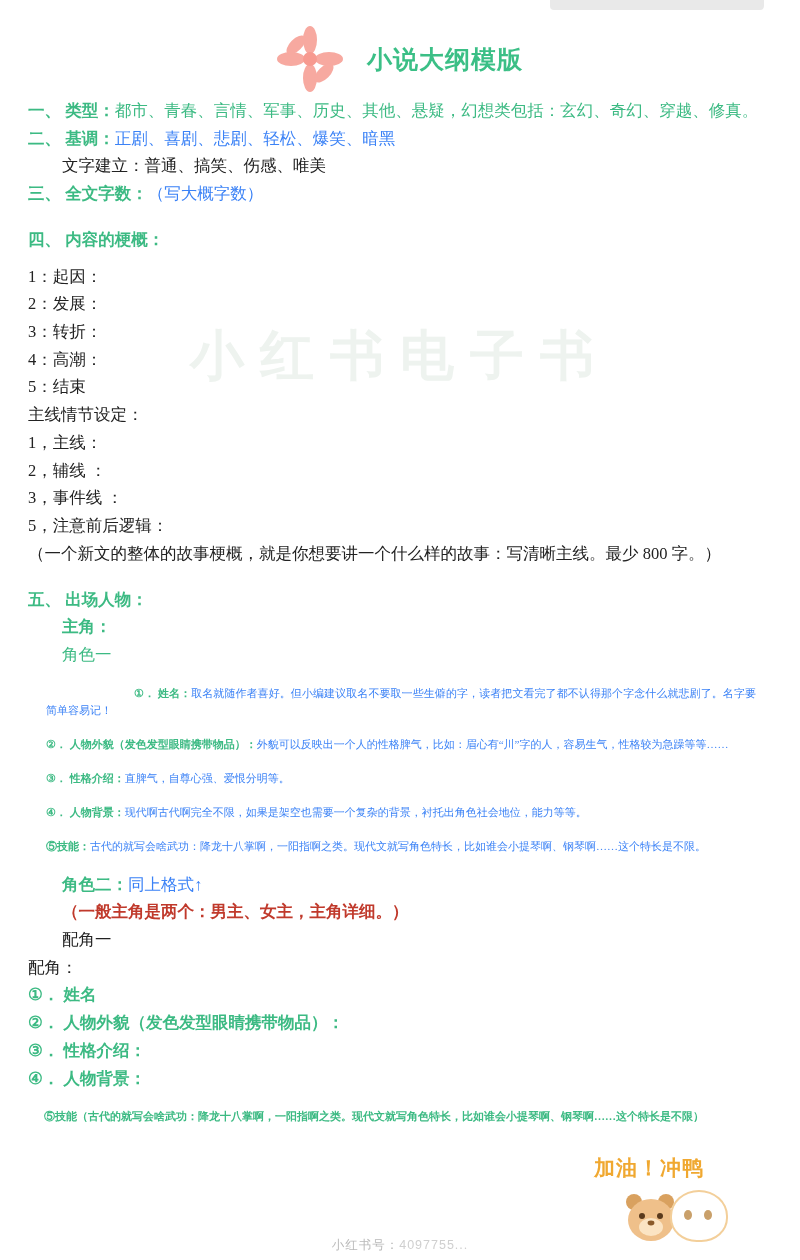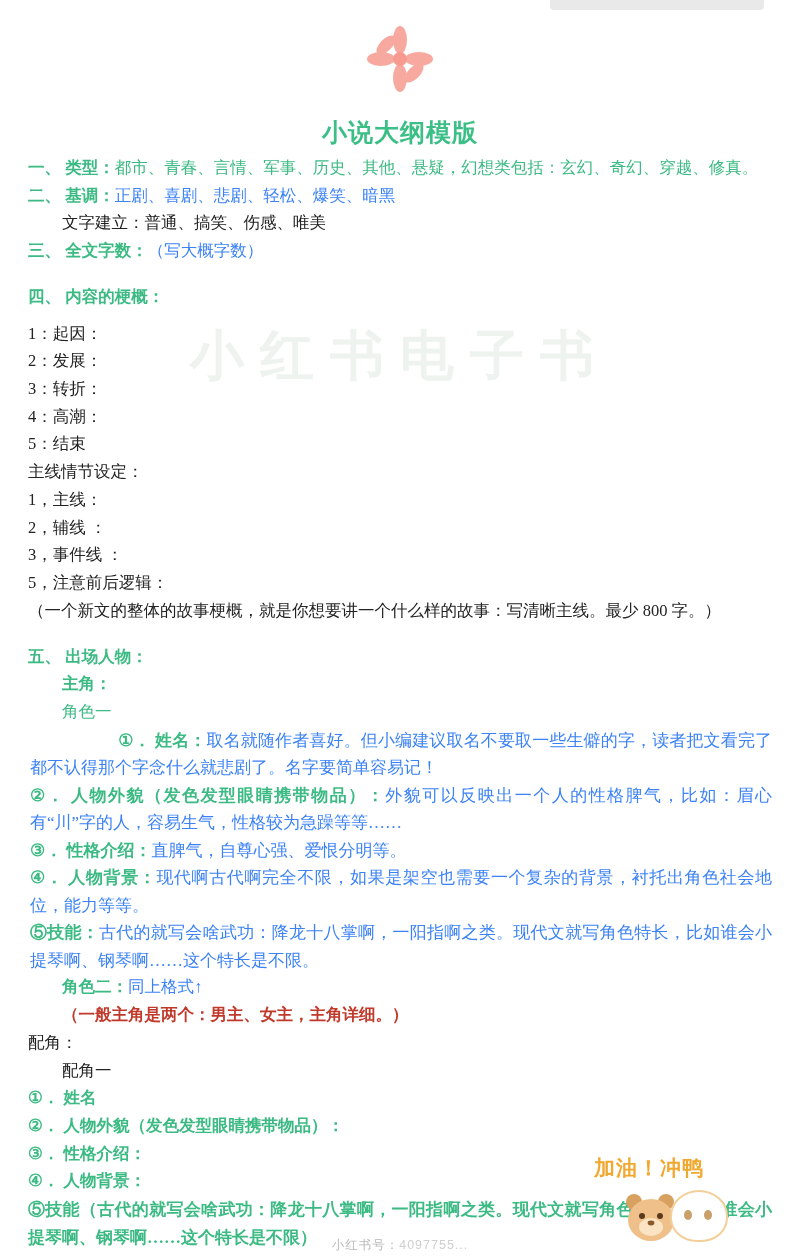--- a/index.html
+++ b/index.html
@@ -49,21 +49,20 @@
     user-select: none;
     white-space: nowrap;
   }
   .title-row {
     display: flex;
     align-items: center;
     justify-content: center;
     gap: 24px;
     padding-top: 26px;
     padding-bottom: 6px;
-    flex-direction: column;
   }
   .flower {
     position: relative;
     width: 66px;
     height: 66px;
     flex: 0 0 auto;
   }
   .title {
     font-size: 25px;
     font-weight: bold;
@@ -84,24 +83,24 @@
   .sec {
     font-weight: bold;
   }
   .indent1 { padding-left: 34px; }
   .indent2 { padding-left: 54px; }
   .indent3 { padding-left: 34px; }
   .gap-s { height: 9px; }
   .gap-m { height: 18px; }
 
   .para {
-    font-size: 17px;
+    font-size: 11px;
     line-height: 1.62;
     text-align: justify;
-    margin: 0;
+    margin: 16px;
   }
   .body-block { padding-left: 2px; }
 
   
   .sticker-text {
     position: absolute;
     right: 96px;
     bottom: 78px;
     font-size: 21px;
     font-weight: bold;
@@ -244,22 +243,22 @@
   <div class="para body-block">
     <span class="green sec">⑤</span><span class="green sec">技能：</span><span class="dark">古代的就写会啥武功：降龙十八掌啊，一阳指啊之类。现代文就写角色特长，比如谁会小提琴啊、钢琴啊……这个特长是不限。</span>
   </div>
 
   <div class="line indent1">
     <span class="green sec">角色二：</span><span class="dark">同上格式↑</span>
   </div>
 
   <div class="line indent3 red">（一般主角是两个：男主、女主，主角详细。）</div>
 
+  <div class="line indent1">配角一</div>
   <div class="line">配角：</div>
-  <div class="line indent1">配角一</div>
 
   <div class="line">
     <span class="green sec">①．</span>
     <span class="green sec">姓名</span>
   </div>
   <div class="line">
     <span class="green sec">②．</span>
     <span class="green sec">人物外貌（发色发型眼睛携带物品）：</span>
   </div>
   <div class="line">

